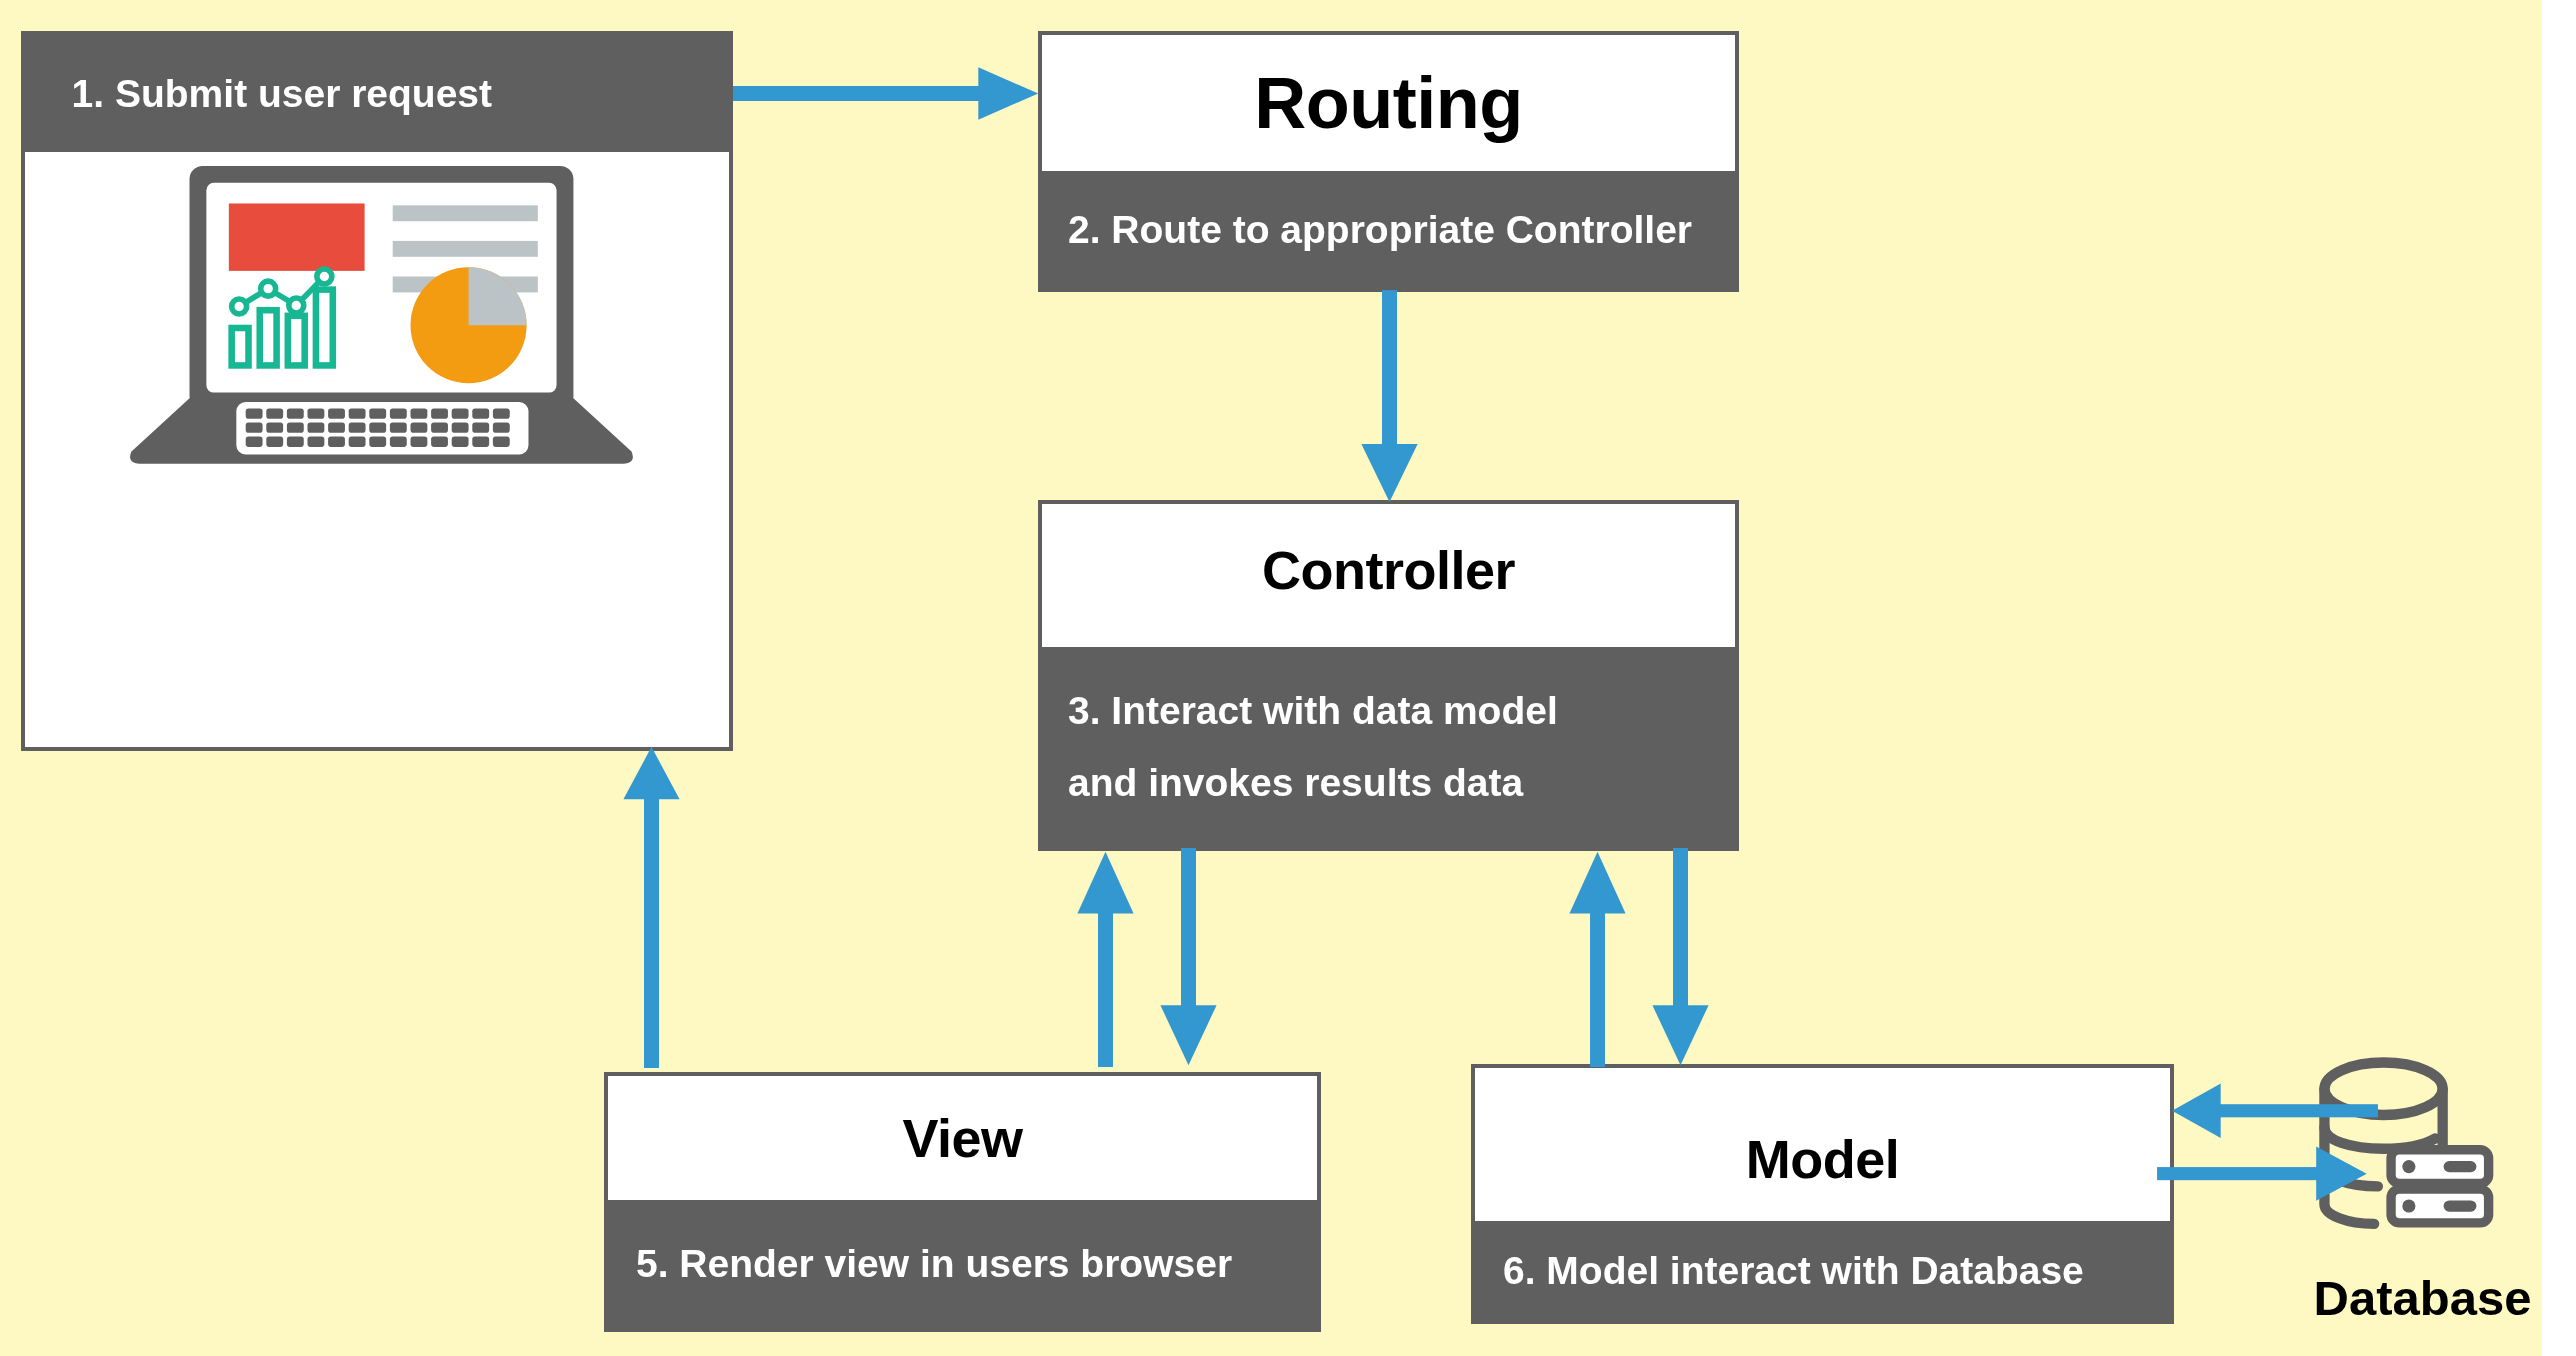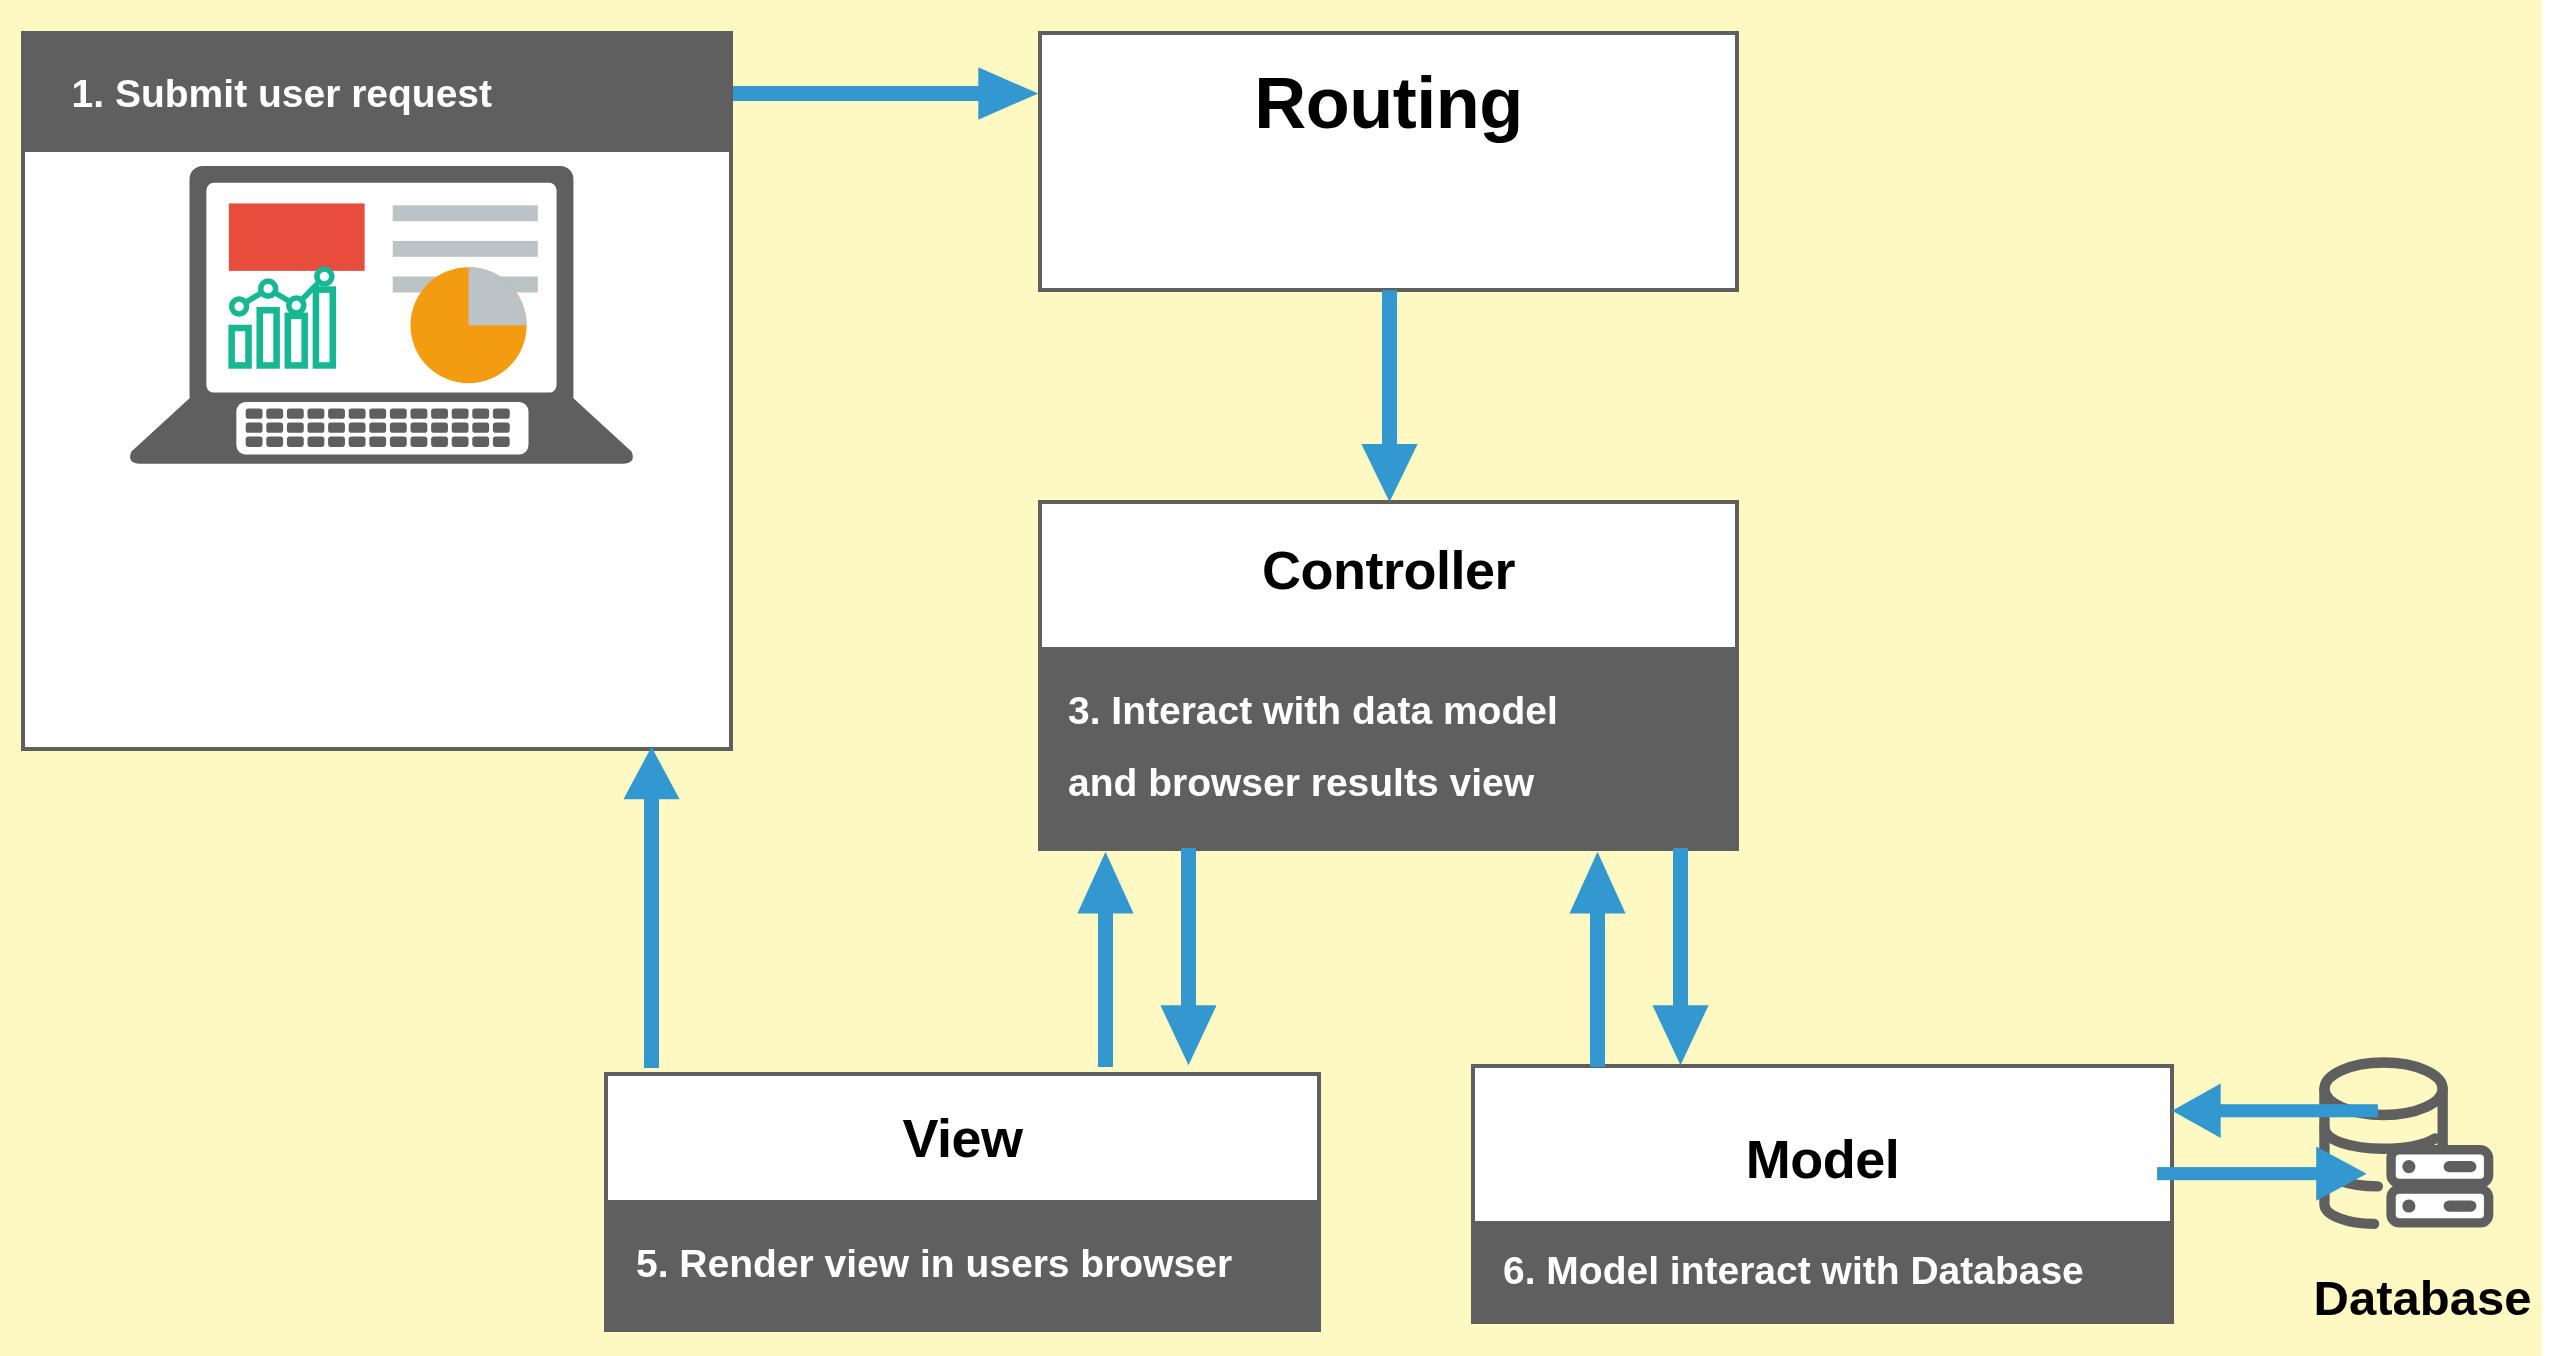--- a/index.html
+++ b/index.html
@@ -245,27 +245,30 @@
       </svg>
     </div>
 
     <div class="node-body">
       <div class="line">1. Submit user request</div>
     </div>
   </div>
 
   <div class="node" id="routing-node">
     <div class="node-title">Routing</div>
+    <div class="node-body">
+      <div class="line">2. Route to appropriate Controller</div>
+    </div>
   </div>
 
   <div class="node" id="controller-node">
     <div class="node-title">Controller</div>
     <div class="node-body">
       <div class="line">3. Interact with data model</div>
-      <div class="line">and browser results view</div>
+      <div class="line">and invokes results data</div>
     </div>
   </div>
 
   <div class="node" id="view-node">
     <div class="node-title">View</div>
     <div class="node-body">
       <div class="line">5. Render view in users browser</div>
     </div>
   </div>
 

